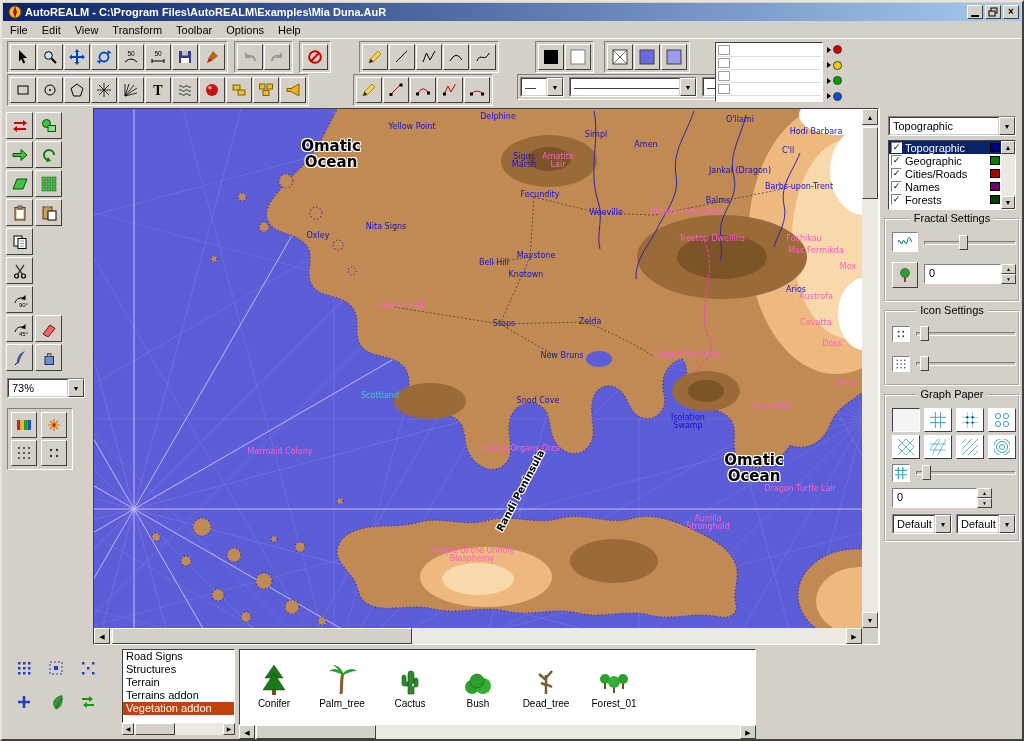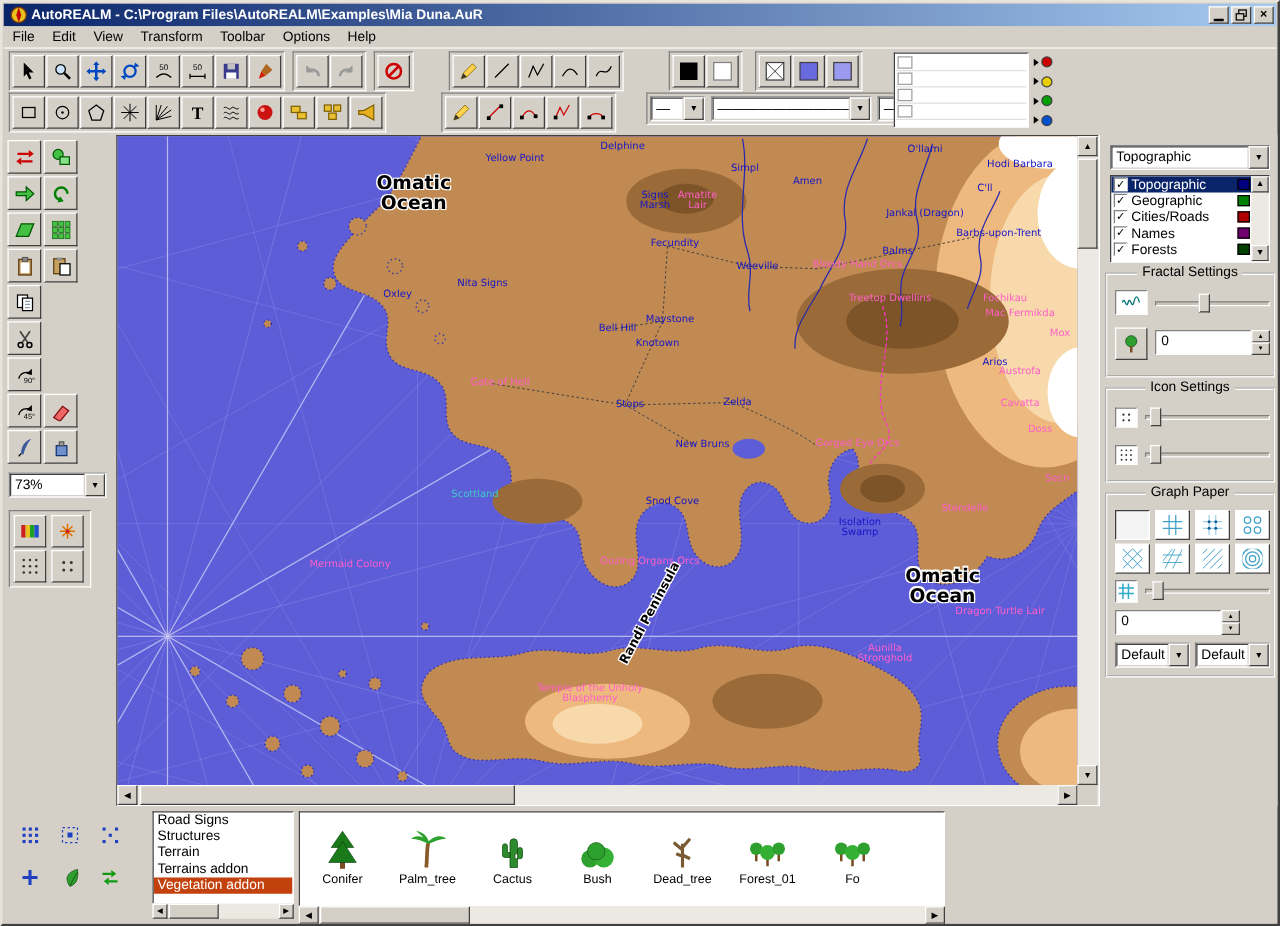--- a/index.html
+++ b/index.html
@@ -1098,33 +1098,20 @@
               <rect x="6" y="19" width="2" height="6" fill="#7a4a20"></rect>
               <circle cx="7" cy="15" r="5" fill="#2da02d"></circle>
               <rect x="15" y="23" width="2" height="6" fill="#7a4a20"></rect>
               <circle cx="16" cy="18" r="6" fill="#34b034"></circle>
               <rect x="24" y="19" width="2" height="6" fill="#7a4a20"></rect>
               <circle cx="25" cy="15" r="5" fill="#2da02d"></circle>
             </svg>
           </div>
           <div class="vlabel">Forest_01</div>
         </div>
-        <div class="vcell">
-          <div class="vicon">
-            <svg width="34" height="32" viewBox="0 0 32 32">
-              <rect x="6" y="19" width="2" height="6" fill="#7a4a20"></rect>
-              <circle cx="7" cy="15" r="5" fill="#2da02d"></circle>
-              <rect x="15" y="23" width="2" height="6" fill="#7a4a20"></rect>
-              <circle cx="16" cy="18" r="6" fill="#34b034"></circle>
-              <rect x="24" y="19" width="2" height="6" fill="#7a4a20"></rect>
-              <circle cx="25" cy="15" r="5" fill="#2da02d"></circle>
-            </svg>
-          </div>
-          <div class="vlabel">Fo</div>
-        </div>
       </div>
     <div class="veg-hsb">
       <div class="sb-btn" style="left:0;top:0">◀</div>
       <div class="sb-thumb" style="left:17px;top:0;width:120px;height:14px"></div>
       <div class="sb-btn" style="right:0;top:0;left:auto">▶</div>
     </div>
   </div>
 
 </div>
 

